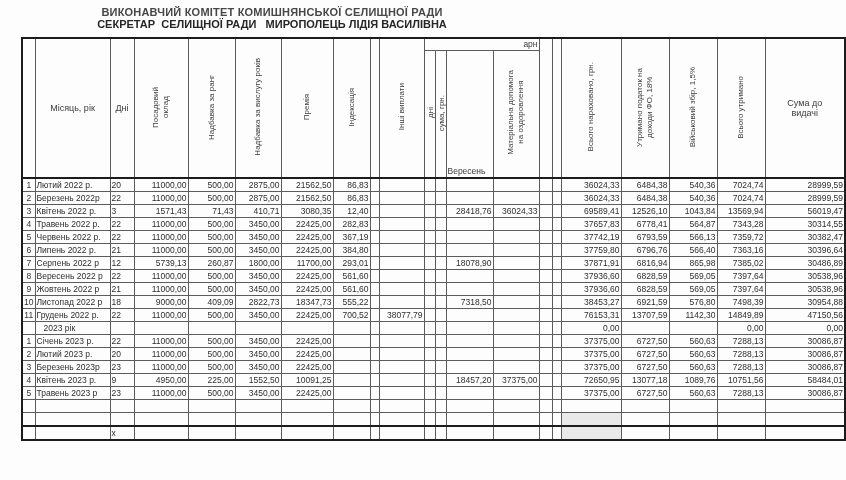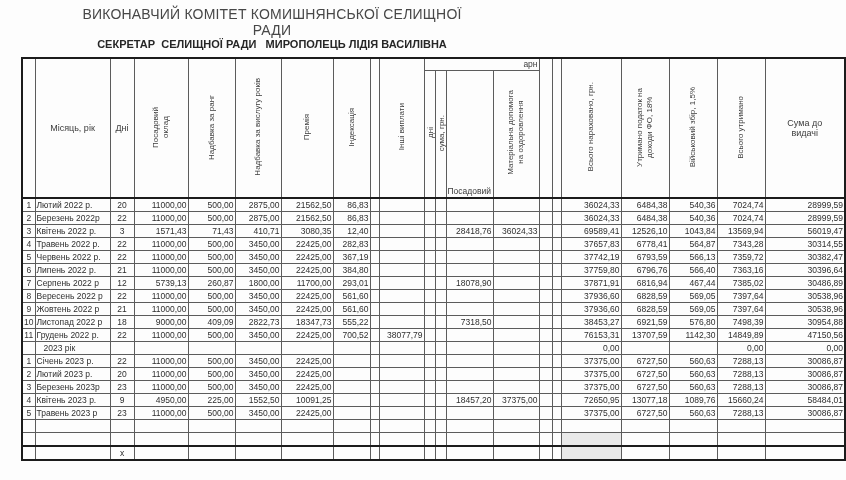--- a/index.html
+++ b/index.html
@@ -1,21 +1,21 @@
 <!DOCTYPE html>
 <html><head>
 <meta charset="utf-8">
 <style>
   html,body{margin:0;padding:0;}
   body{
     width:846px;height:480px;overflow:hidden;background:#fdfdfd;
     font-family:"Liberation Sans", sans-serif;color:#2e2e2e;
   }
   .titles{margin:6px 0 7px 62px;width:420px;text-align:center;}
-  .t1{font-size:14px;font-weight:400;color:#474747;letter-spacing:.2px;}
+  .t1{font-size:11px;font-weight:700;color:#474747;letter-spacing:.2px;}
   .t2{font-size:11px;font-weight:700;color:#262626;white-space:pre;margin-top:0;}
   table{
     border-collapse:collapse;table-layout:fixed;margin-left:21px;width:823px;
     border:2px solid #1c1c1c;font-size:8.5px;
   }
   th,td{border:1px solid #5c5c5c;padding:0 1px;overflow:hidden;}
   thead th{font-weight:normal;vertical-align:middle;text-align:center;color:#3c3c3c;}
   thead tr.h-top{height:12px;}
   thead tr.h-main{height:128px;}
   thead{border-bottom:2px solid #1c1c1c;}
@@ -25,21 +25,21 @@
     white-space:pre-line;font-size:8px;line-height:1.2;color:#3c3c3c;
   }
   th.grp{text-align:right;vertical-align:top;font-size:8.5px;padding-left:2px;}
   th.bottomlab{vertical-align:bottom;text-align:left;font-size:8.5px;padding-bottom:1px;}
   th.hmid{font-size:9px;}
   th.pre{white-space:pre-line;font-size:9px;}
   tbody td{height:12px;white-space:nowrap;}
   tbody tr{height:13px;}
   .c-num{text-align:center;color:#333;}
   .c-month{text-align:left;}
-  .c-days{text-align:center;}
+  .c-days{}
   .c-val{text-align:right;}
   .c-gap{}
   tr.divider td.c-month{font-weight:400;padding-left:8px;}
   tr.xrow td{border-top:2px solid #1c1c1c;}
   td.shade{background:#e9e9e9;}
 </style>
 </head>
 <body>
 
 <div class="titles">
@@ -91,21 +91,21 @@
       <th rowspan="2"><span class="vert">Утримано податок на
 доходи ФО, 18%</span></th>
       <th rowspan="2"><span class="vert">Військовий збір, 1,5%</span></th>
       <th rowspan="2"><span class="vert">Всього утримано</span></th>
       <th rowspan="2" class="pre">Сума до
 видачі</th>
     </tr>
     <tr class="h-main">
       <th><span class="vert">дні</span></th>
       <th><span class="vert">сума, грн.</span></th>
-      <th class="bottomlab">Посадовий</th>
+      <th class="bottomlab">Вересень</th>
       <th><span class="vert">Матеріальна допомога
 на оздоровлення</span></th>
     </tr>
   </thead>
   <tbody>
       <tr>
         <td class="c-num">1</td>
         <td class="c-month">Лютий 2022 р.</td>
         <td class="c-days">20</td>
         <td class="c-val">11000,00</td>
@@ -254,21 +254,21 @@
         <td class="c-gap"></td>
         <td class="c-val"></td>
         <td class="c-val"></td>
         <td class="c-val"></td>
         <td class="c-val">18078,90</td>
         <td class="c-val"></td>
         <td class="c-gap"></td>
         <td class="c-gap"></td>
         <td class="c-val">37871,91</td>
         <td class="c-val">6816,94</td>
-        <td class="c-val">467,44</td>
+        <td class="c-val">865,98</td>
         <td class="c-val">7385,02</td>
         <td class="c-val">30486,89</td>
       </tr>
       <tr>
         <td class="c-num">8</td>
         <td class="c-month">Вересень 2022 р</td>
         <td class="c-days">22</td>
         <td class="c-val">11000,00</td>
         <td class="c-val">500,00</td>
         <td class="c-val">3450,00</td>
@@ -462,21 +462,21 @@
         <td class="c-val"></td>
         <td class="c-val"></td>
         <td class="c-val"></td>
         <td class="c-val">18457,20</td>
         <td class="c-val">37375,00</td>
         <td class="c-gap"></td>
         <td class="c-gap"></td>
         <td class="c-val">72650,95</td>
         <td class="c-val">13077,18</td>
         <td class="c-val">1089,76</td>
-        <td class="c-val">15660,24</td>
+        <td class="c-val">10751,56</td>
         <td class="c-val">58484,01</td>
       </tr>
       <tr>
         <td class="c-num">5</td>
         <td class="c-month">Травень 2023 р</td>
         <td class="c-days">23</td>
         <td class="c-val">11000,00</td>
         <td class="c-val">500,00</td>
         <td class="c-val">3450,00</td>
         <td class="c-val">22425,00</td>

